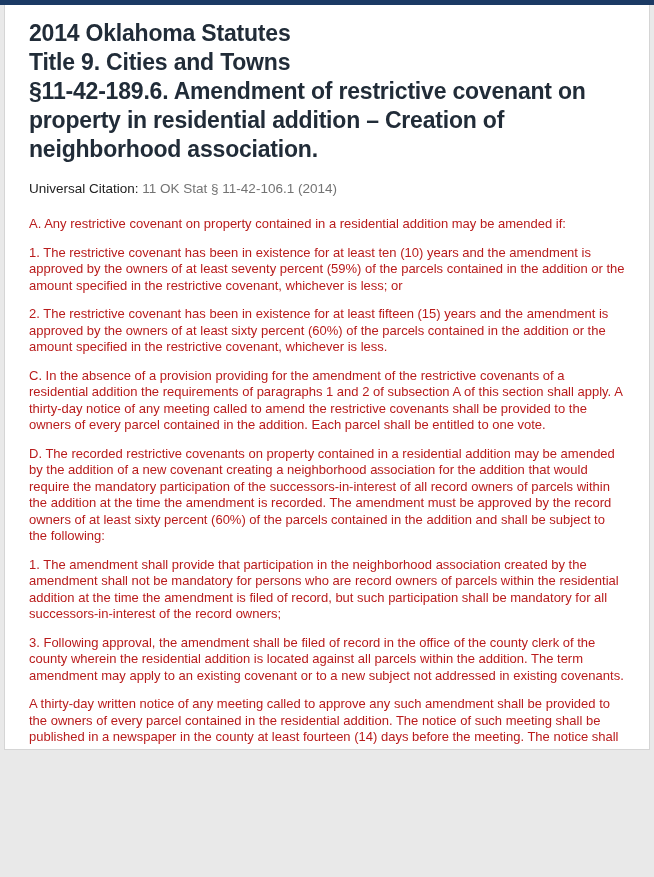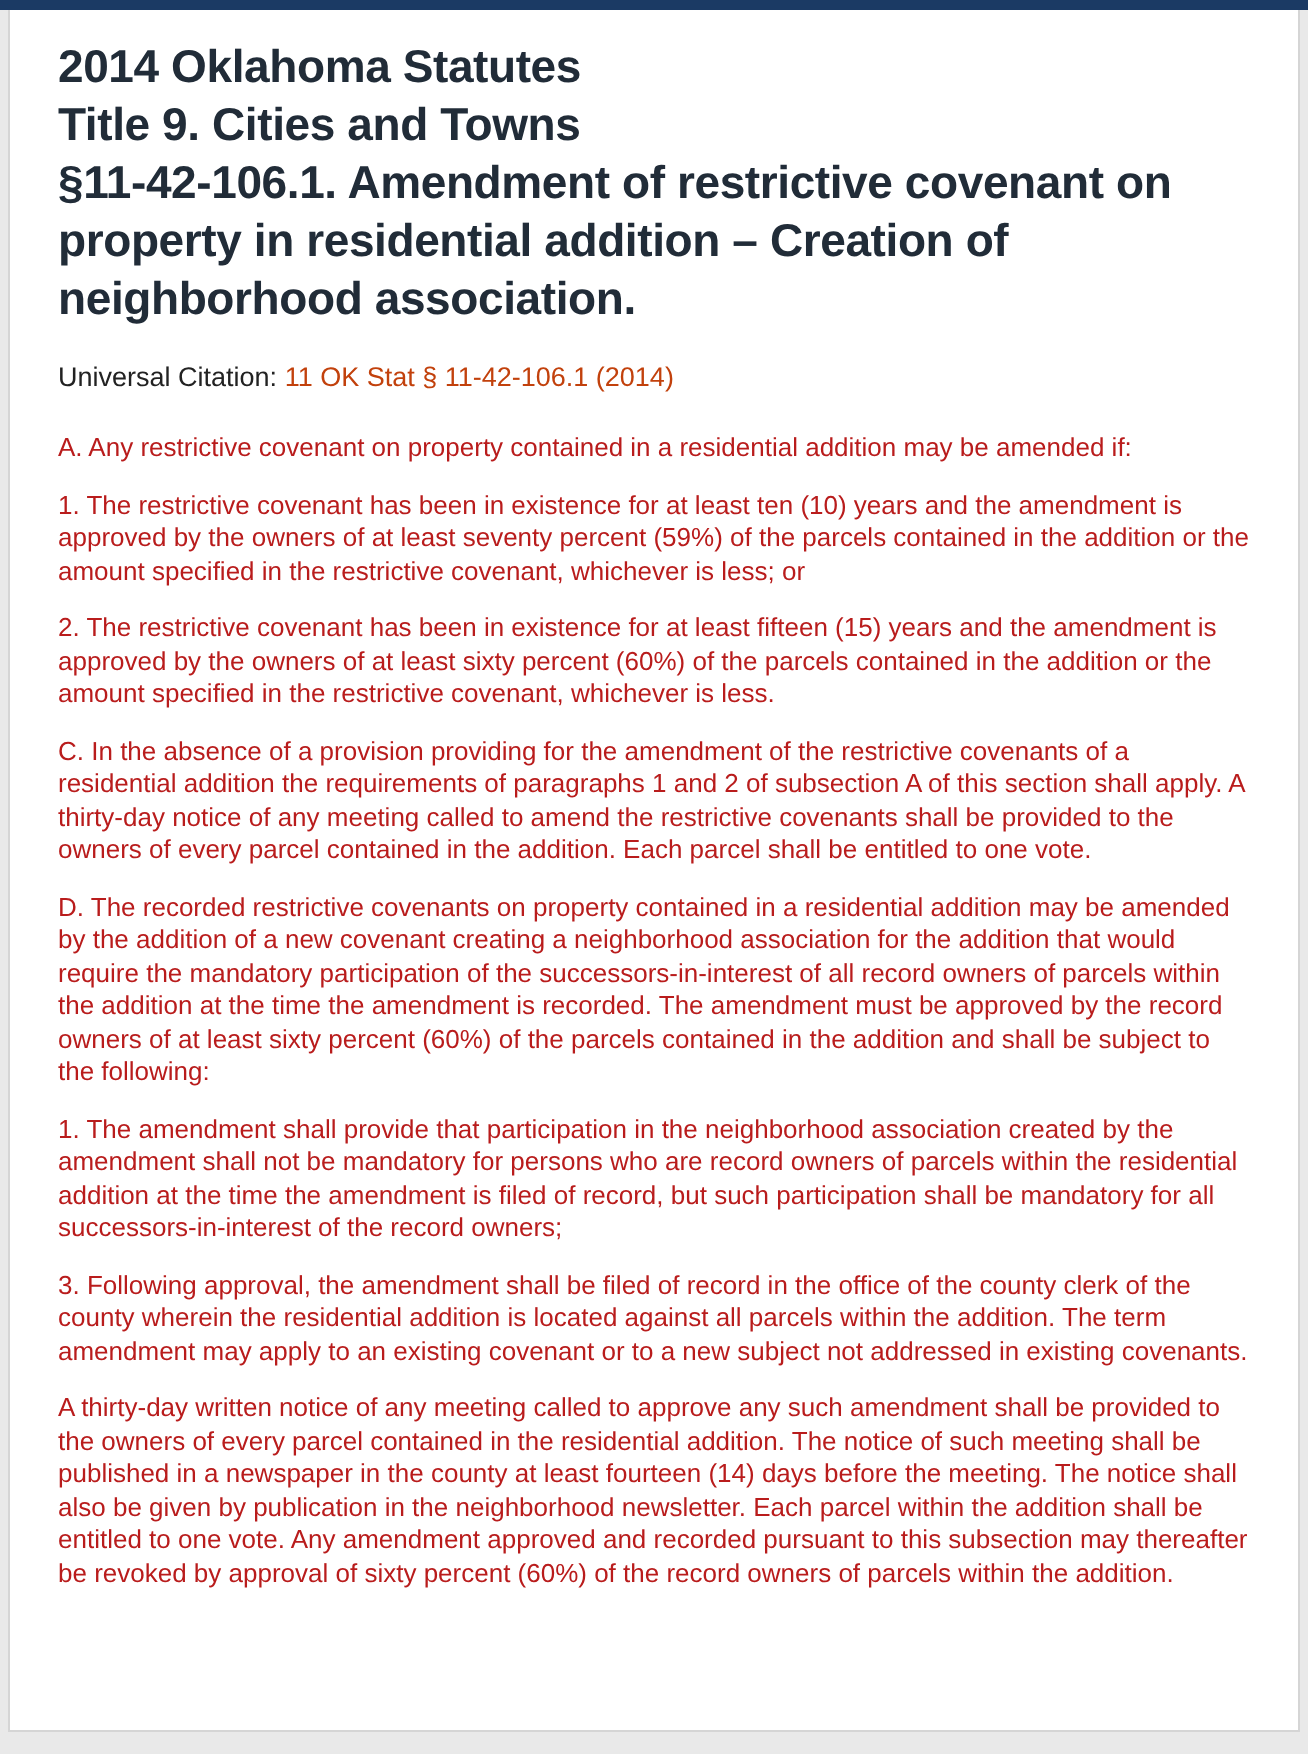--- a/index.html
+++ b/index.html
@@ -14,21 +14,21 @@
     overflow: hidden;
   }
   .topbar {
     height: 5px;
     width: 100%;
     background: #1b3a64;
   }
   .card {
     box-sizing: border-box;
     margin: 0 4px;
-    height: 861px;
+    height: 745px;
     background: #ffffff;
     border: 1px solid #d5d5d5;
     border-top: none;
     padding: 6px 24px 0 24px;
     overflow: hidden;
   }
   .page-title {
     margin: 8px 0 0 0;
     font-size: 23px;
     line-height: 29px;
@@ -39,21 +39,21 @@
   .citation {
     margin-top: 16px;
     font-size: 13.5px;
     line-height: 18px;
     color: #222222;
   }
   .citation .citation-label {
     font-weight: normal;
   }
   .citation a {
-    color: #c2410c;
+    color: #737373;
     text-decoration: none;
     cursor: pointer;
   }
   .statute-body {
     margin-top: 18px;
   }
   .statute-body p {
     margin: 0 0 12px 0;
     font-size: 13px;
     line-height: 16.5px;
@@ -63,21 +63,21 @@
 </head>
 <body>
 
 <div class="topbar"></div>
 
 <div class="card">
 
   <h1 class="page-title">
     <div>2014 Oklahoma Statutes</div>
     <div>Title 9. Cities and Towns</div>
-    <div>§11-42-106.1. Amendment of restrictive covenant on property in residential addition – Creation of neighborhood association.</div>
+    <div>§11-42-189.6. Amendment of restrictive covenant on property in residential addition – Creation of neighborhood association.</div>
   </h1>
 
   <div class="citation">
     <span class="citation-label">Universal Citation:</span>
     <a>11 OK Stat § 11-42-106.1 (2014)</a>
   </div>
 
   <div class="statute-body">
     <p>A. Any restrictive covenant on property contained in a residential addition may be amended if:</p>
     <p>1. The restrictive covenant has been in existence for at least ten (10) years and the amendment is approved by the owners of at least seventy percent (59%) of the parcels contained in the addition or the amount specified in the restrictive covenant, whichever is less; or</p>

